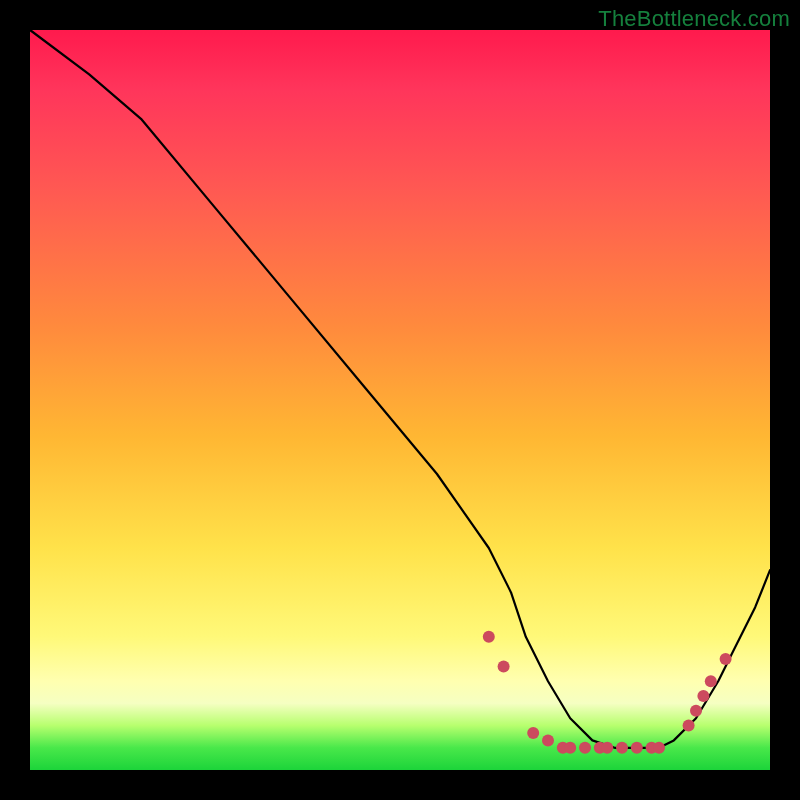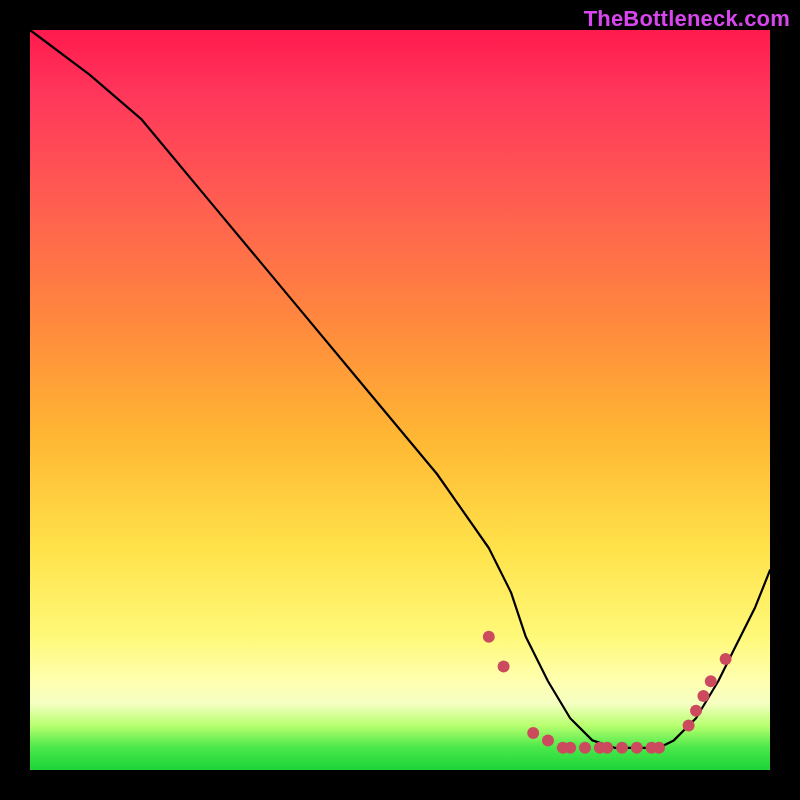--- a/index.html
+++ b/index.html
@@ -14,23 +14,23 @@
   .frame {
     position: relative;
     width: 800px;
     height: 800px;
     background: #000;
   }
   .watermark {
     position: absolute;
     top: 6px;
     right: 10px;
-    color: #d946ef;
+    color: #15803d;
     font-size: 22px;
-    font-weight: 700;
+    font-weight: 400;
     letter-spacing: 0.2px;
     z-index: 40;
   }
   .plot {
     position: absolute;
     left: 30px;
     top: 30px;
     width: 740px;
     height: 740px;
     

